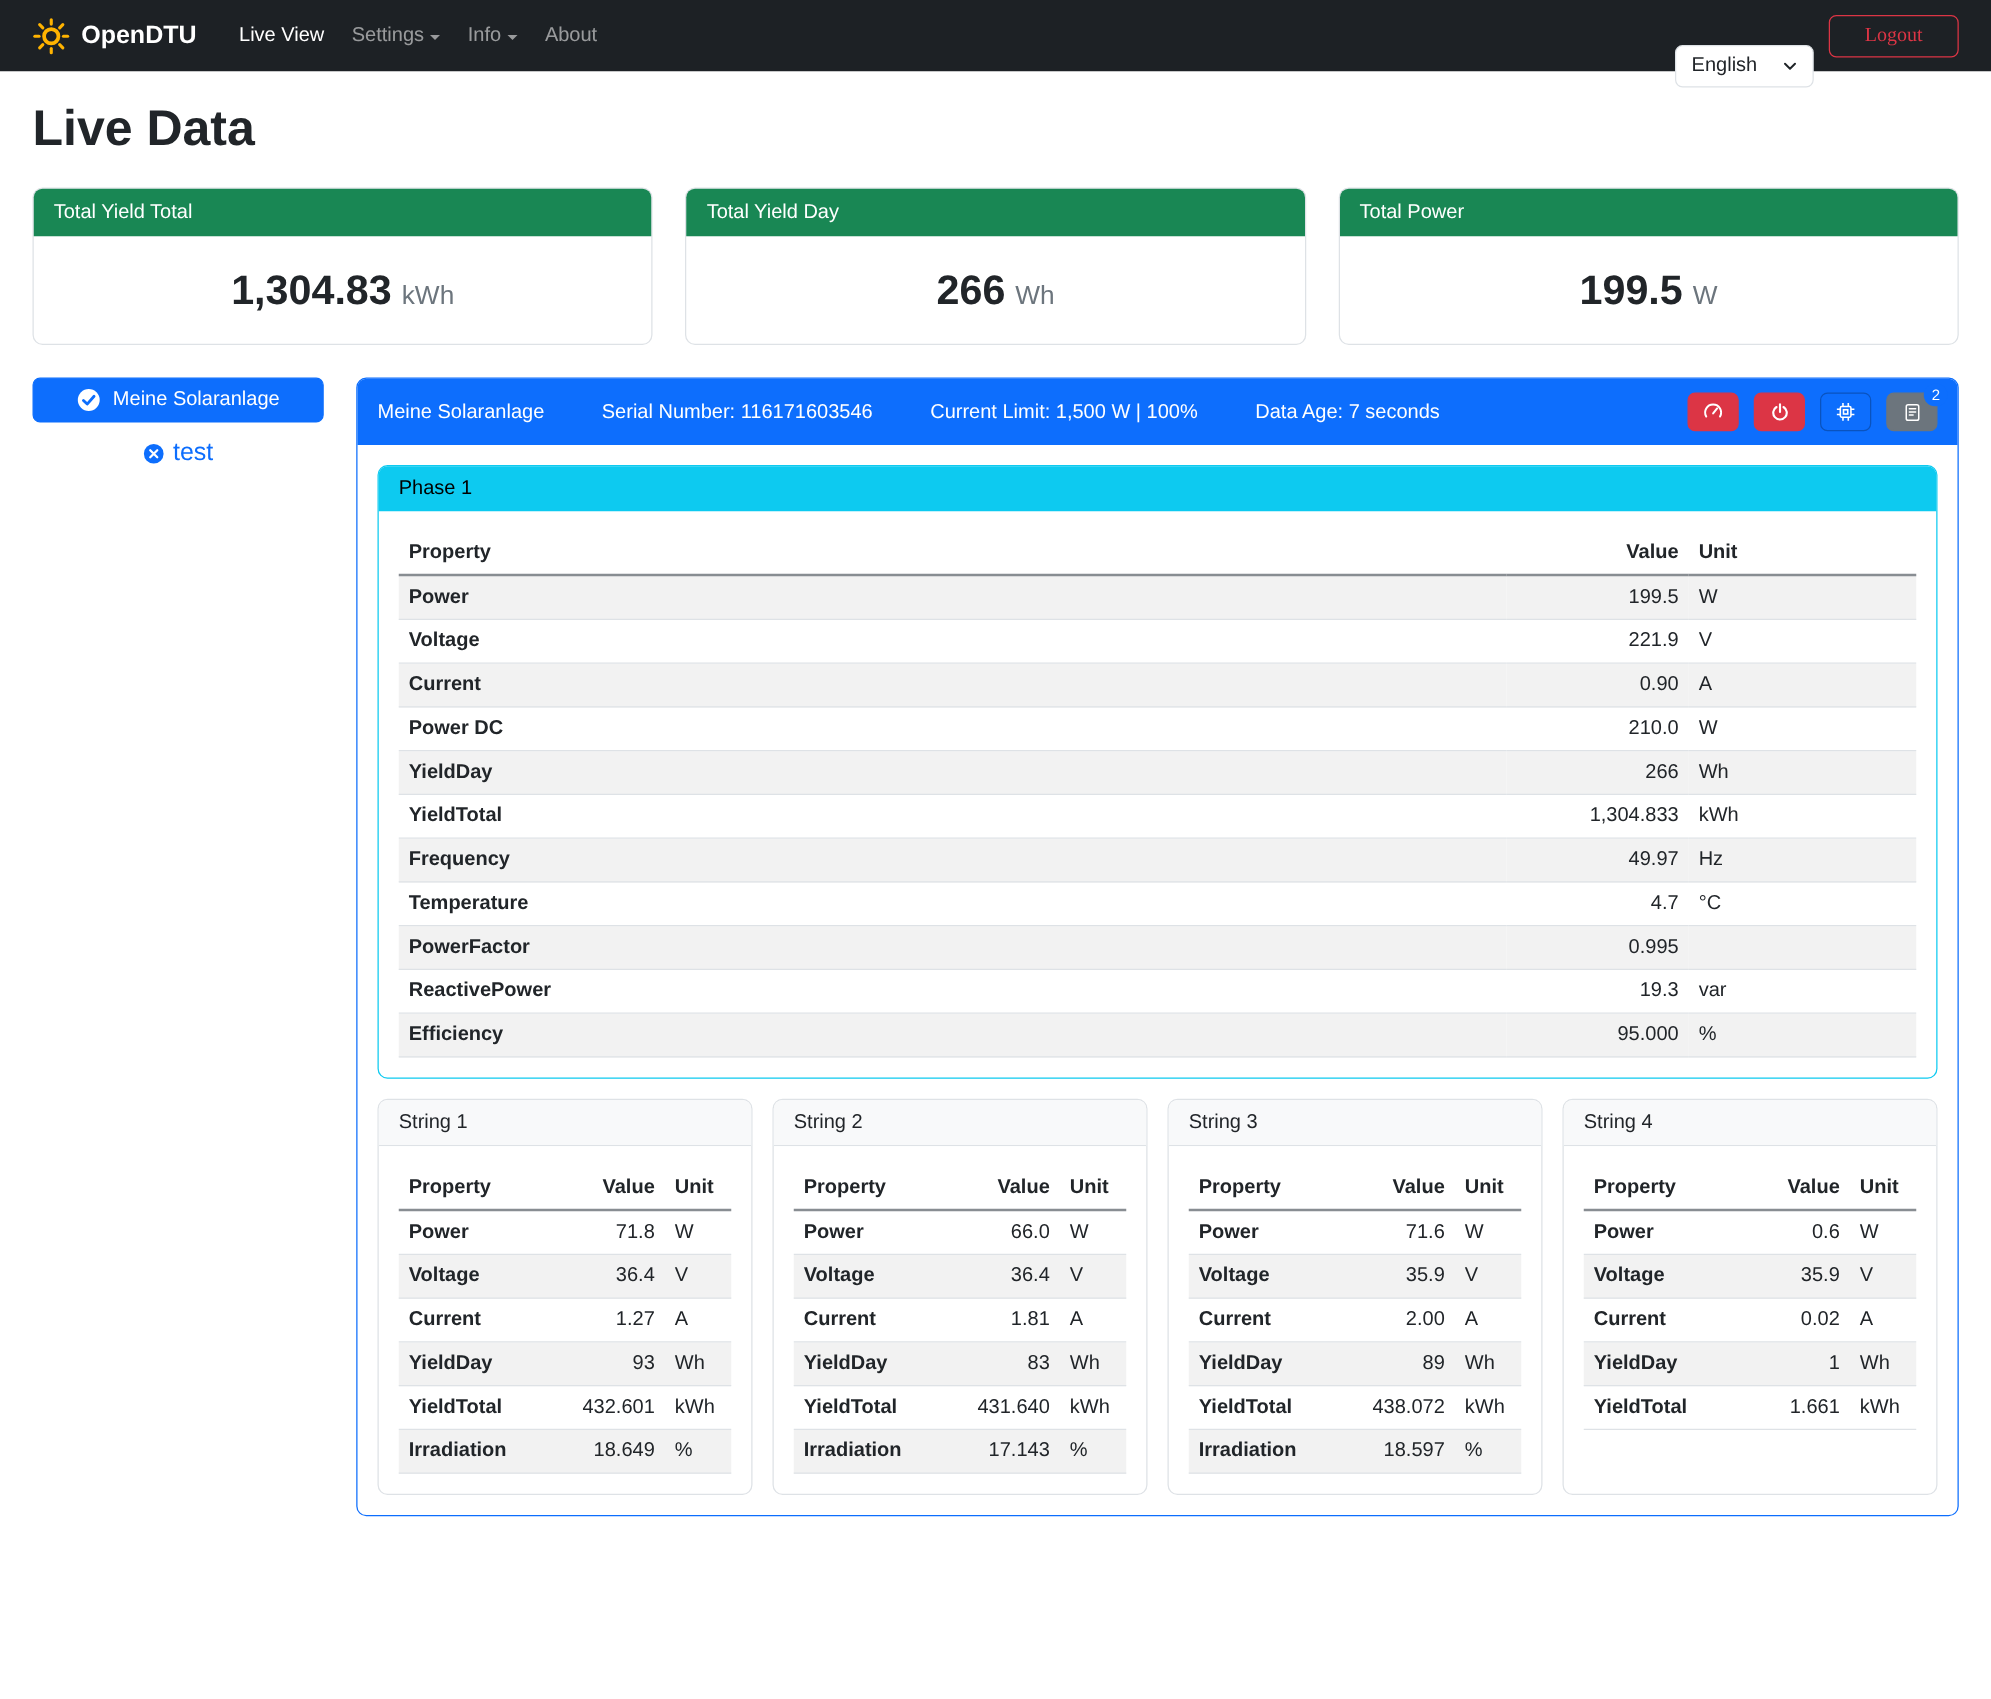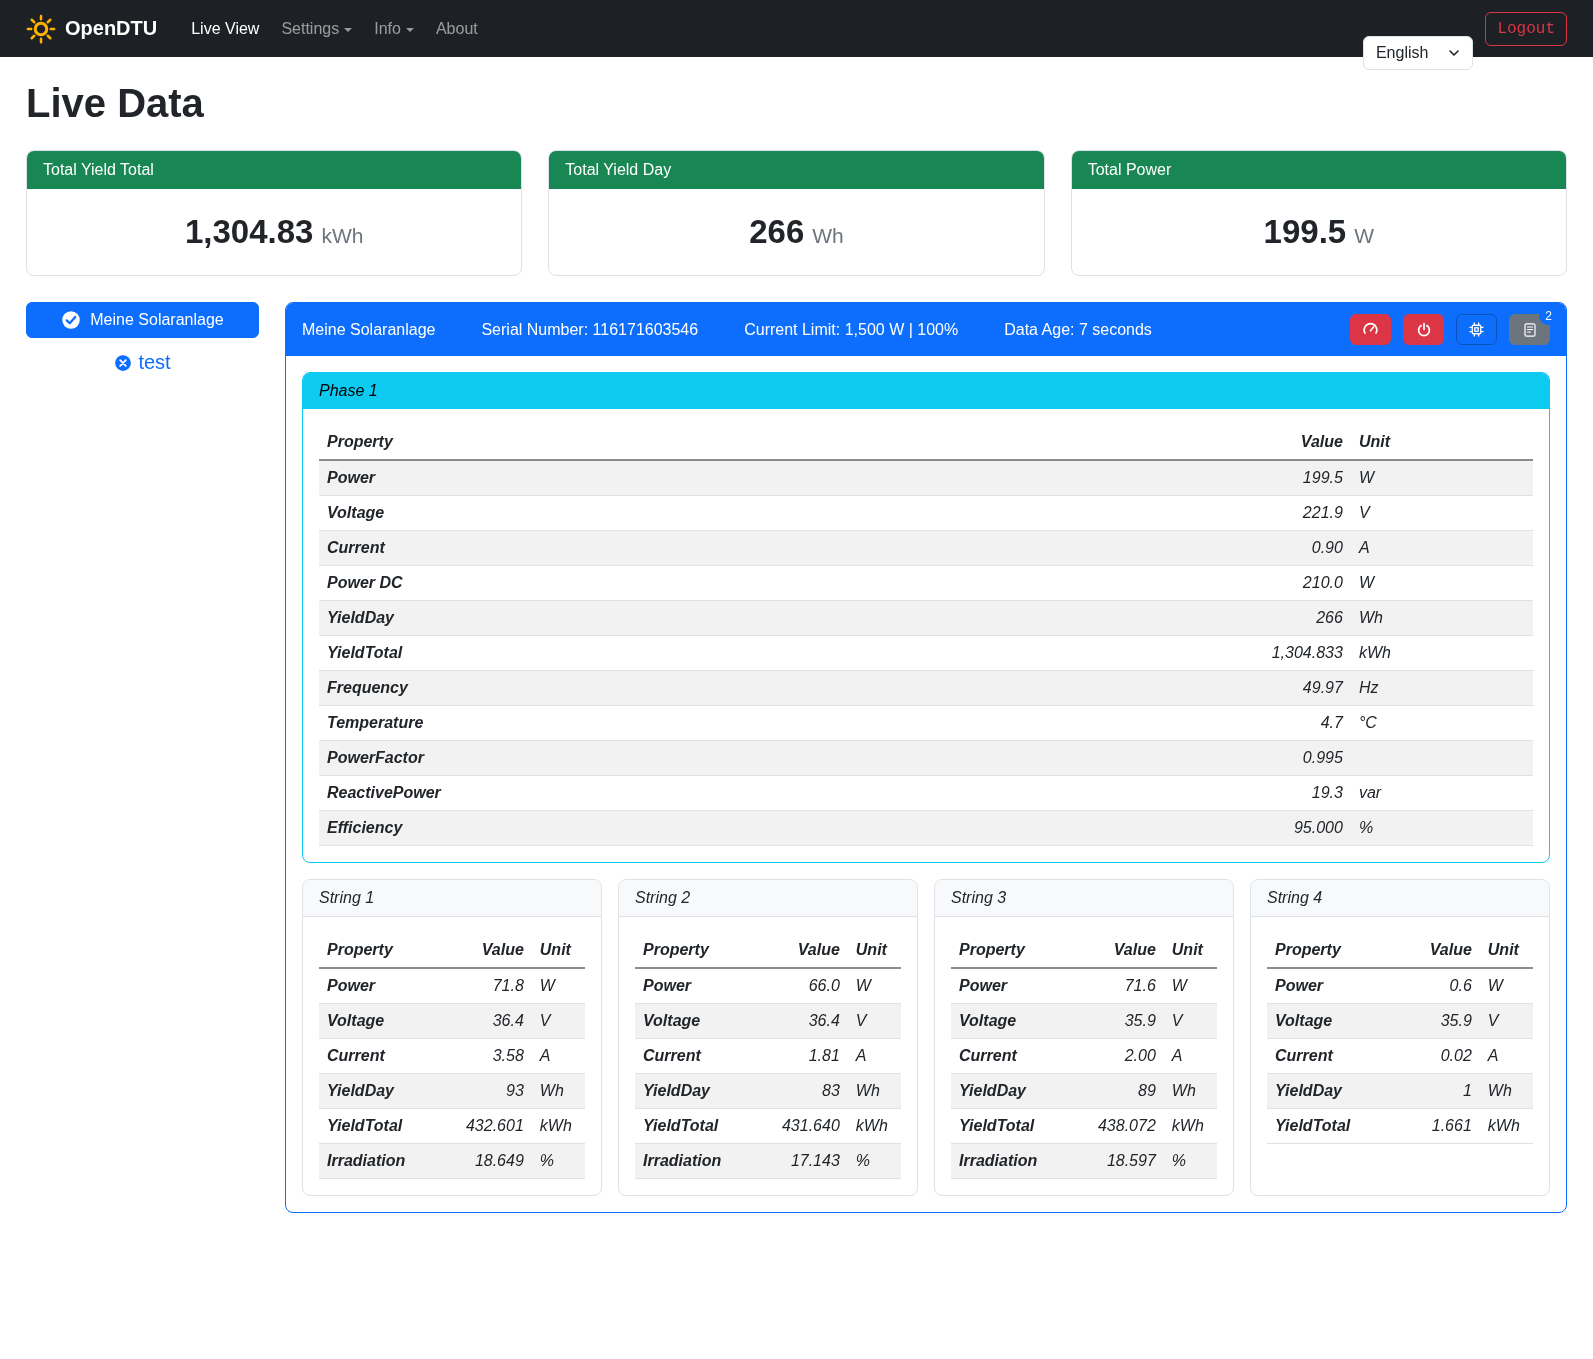--- a/index.html
+++ b/index.html
@@ -13,21 +13,21 @@
   .nav-links { display:flex; list-style:none; margin:0; padding:0; gap:6px; }
   .nav-link { color:rgba(255,255,255,.55); text-decoration:none; font-size:16px; padding:8px 8px;
     display:flex; align-items:center; gap:5px; cursor:pointer; }
   .nav-link.active { color:#fff; }
   .caret { display:inline-block; width:0; height:0; border-left:4px solid transparent;
     border-right:4px solid transparent; border-top:4px solid currentColor; margin-top:2px; }
   .nav-right { margin-left:auto; display:flex; align-items:center; gap:12px; }
   .lang-select { background:#fff; border:1px solid #dee2e6; border-radius:6px; padding:7px 12px;
     display:flex; align-items:center; gap:20px; color:#212529; cursor:pointer;margin-top:48px; }
   .logout-btn { background:transparent; border:1px solid #dc3545; color:#dc3545; border-radius:6px;
-    padding:7px 11px; font-size:16px; cursor:pointer; font-family:Liberation Mono, monospace; }
+    padding:7px 28px; font-size:16px; cursor:pointer; font-family:Liberation Serif, serif; }
 
   
   .container { padding:14px 26px 30px; }
   h1.page-title { font-size:40px; font-weight:700; margin:10px 0 24px; }
 
   .summary-row { display:grid; grid-template-columns:repeat(3,1fr); gap:26px; margin-bottom:26px;border-radius:11px; }
   .card { background:#fff; border:1px solid #dee2e6; border-radius:8px; }
   .card-head-success { background:#198754; color:#fff; padding:10px 16px; font-size:16px;
     border-radius:7px 7px 0 0; }
   .summary-body { padding:24px 16px; text-align:center; }
@@ -47,21 +47,21 @@
   .inverter-header { background:#0d6efd; color:#fff; padding:11px 16px; font-size:16px;
     display:flex; align-items:center; gap:46px; border-radius:7px 7px 0 0; }
   .header-actions { margin-left:auto; display:flex; align-items:center; gap:12px; }
   .icon-btn { width:41px; height:31px; border-radius:6px; border:1px solid transparent;
     display:flex; align-items:center; justify-content:center; cursor:pointer; position:relative; padding:0; }
   .btn-danger { background:#dc3545; border-color:#dc3545; }
   .btn-primary { background:#0d6efd; border-color:#0a53be; }
   .btn-secondary { background:#6c757d; border-color:#6c757d; }
   .count-badge { position:absolute; top:-8px; right:-9px; background:#0d6efd; color:#fff;
     font-size:12px; line-height:1; padding:3px 6px; border-radius:9px; }
-  .inverter-body { padding:16px;font-style:italic; }
+  .inverter-body { padding:16px; }
 
   
   .phase-card { border:1px solid #0dcaf0; border-radius:8px; margin-bottom:16px; }
   .phase-header { background:#0dcaf0; color:#000; padding:9px 16px; font-size:16px; border-radius:7px 7px 0 0; }
   .panel-body { padding:16px; }
 
   
   table { width:100%; border-collapse:collapse; font-size:16px; }
   th, td { text-align:left; padding:8px; border-bottom:1px solid #dee2e6; vertical-align:middle; }
   th { font-weight:700; }
@@ -333,21 +333,21 @@
                       <td class="val">71.8</td>
                       <td class="unit">W</td>
                     </tr>
                     <tr>
                       <th class="prop">Voltage</th>
                       <td class="val">36.4</td>
                       <td class="unit">V</td>
                     </tr>
                     <tr>
                       <th class="prop">Current</th>
-                      <td class="val">3.58</td>
+                      <td class="val">1.27</td>
                       <td class="unit">A</td>
                     </tr>
                     <tr>
                       <th class="prop">YieldDay</th>
                       <td class="val">93</td>
                       <td class="unit">Wh</td>
                     </tr>
                     <tr>
                       <th class="prop">YieldTotal</th>
                       <td class="val">432.601</td>

